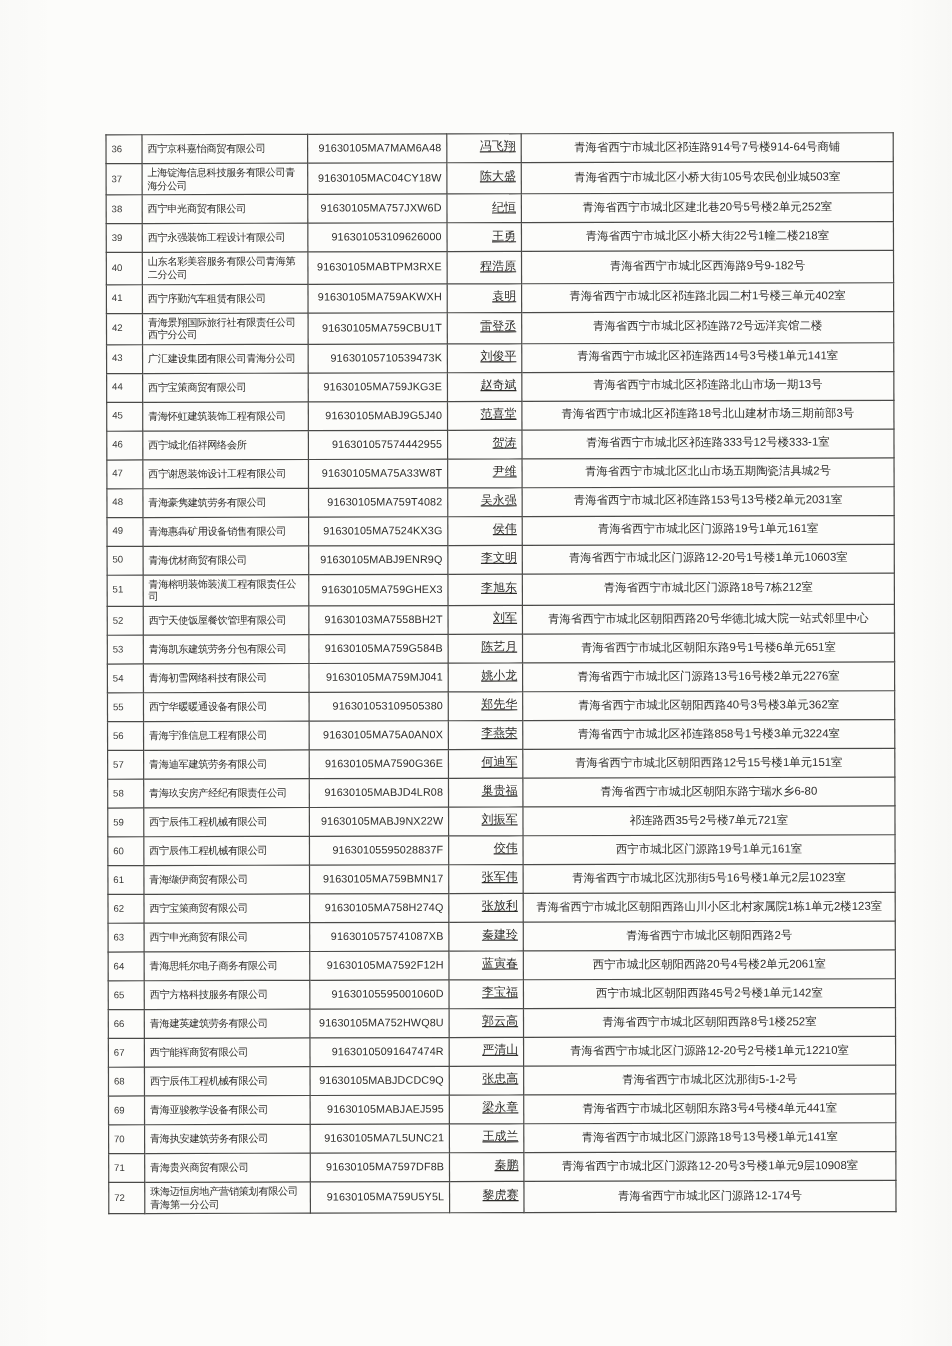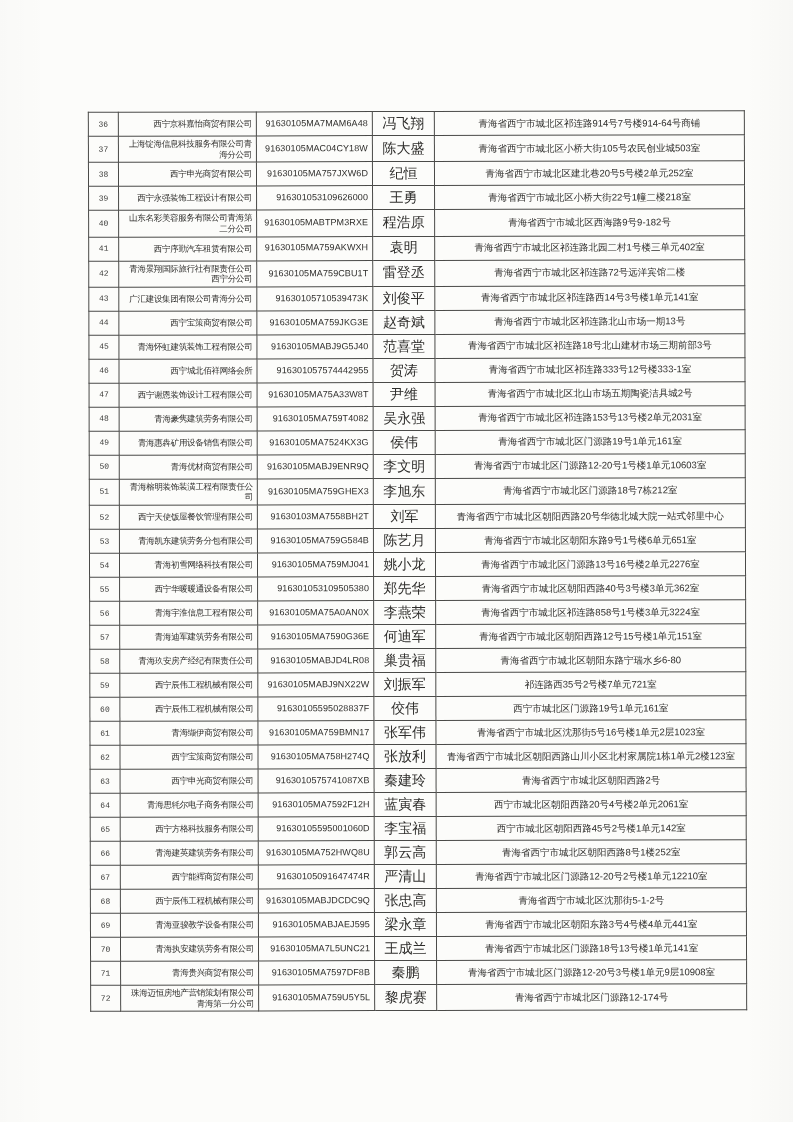--- a/index.html
+++ b/index.html
@@ -38,38 +38,37 @@
     vertical-align: middle;
     word-break: break-all;
     line-height: 1.25;
   }
   .doc-table col.c-no      { width: 30px; }
   .doc-table col.c-company { width: 138px; }
   .doc-table col.c-code    { width: 116px; }
   .doc-table col.c-person  { width: 62px; }
   .doc-table col.c-address { width: 310px; }
   .doc-table td.col-no {
-    text-align: center;
     font-size: 8px;
     color: #3a3a38;
-    font-family: Liberation Mono, monospace;
   }
   .doc-table td.col-company {
-    text-align: right;
+    text-align: left;
     font-size: 8.5px;
     letter-spacing: -0.3px;
   }
   .doc-table td.col-code {
     text-align: right;
     font-size: 9px;
     letter-spacing: 0.1px;
   }
   .doc-table td.col-person {
-    text-align: center;
-    font-size: 14px;
+    text-align: right;
+    font-size: 10px;
+    text-decoration: underline;
   }
   .doc-table td.col-address {
     text-align: center;
     font-size: 9.5px;
   }
 </style>
 </head>
 <body>
 
 <div class="page">

